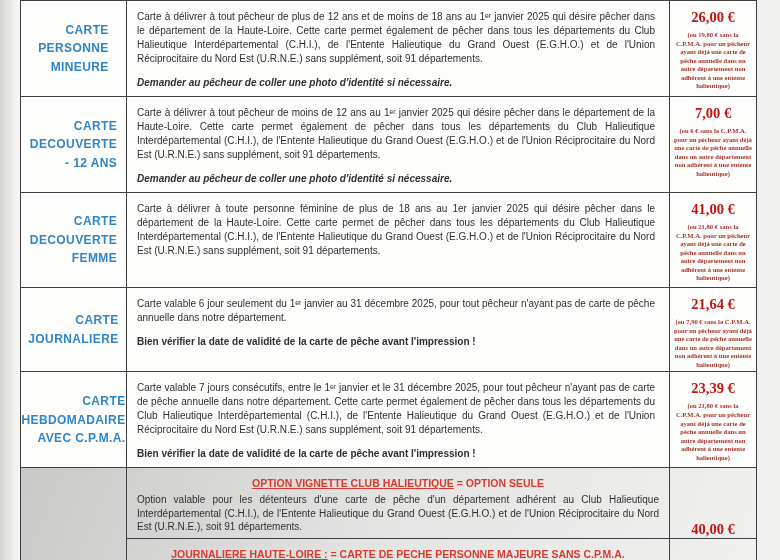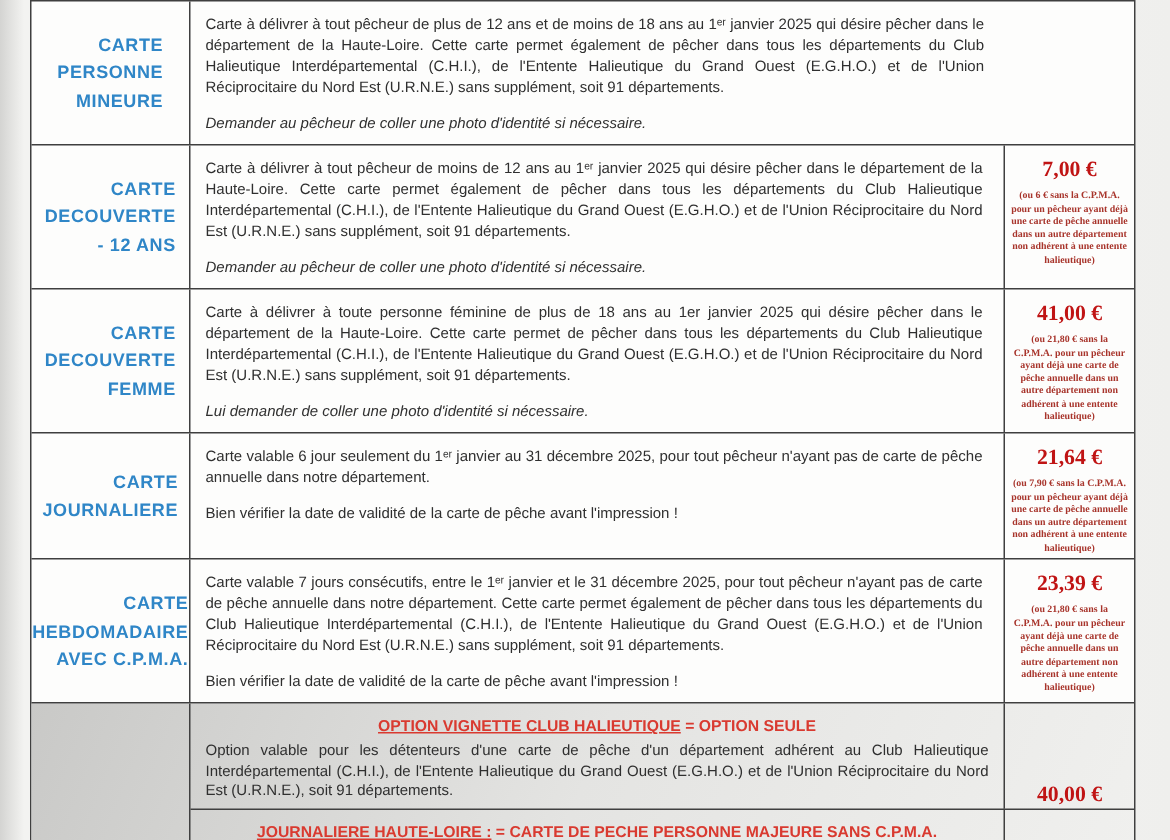--- a/index.html
+++ b/index.html
@@ -47,21 +47,21 @@
     line-height:1.55;
     white-space:pre-line;
     padding:4px 2px;
   }
   .desc-cell{
     padding:9px 14px 6px 10px;
     font-size:10px;
     line-height:1.4;
     text-align:justify;
   }
-  .desc-cell .note{margin-top:10px;font-weight:normal;text-align:left;}
+  .desc-cell .note{margin-top:10px;font-weight:bold;text-align:left;}
   .desc-cell .note.italic{font-style:italic;}
   .price-cell{
     text-align:center;
     padding:8px 4px 2px 4px;
   }
   .price{
     font-family:"Liberation Serif","DejaVu Serif",serif;
     font-weight:bold;
     font-size:14.5px;
     color:var(--price-red);
@@ -133,20 +133,24 @@
   <div class="table">
 
     <div class="row r0">
       <div class="cell label-cell">CARTE
 PERSONNE
 MINEURE</div>
       <div class="cell desc-cell">
         <div>Carte à délivrer à tout pêcheur de plus de 12 ans et de moins de 18 ans au 1ᵉʳ janvier 2025 qui désire pêcher dans le département de la Haute-Loire. Cette carte permet également de pêcher dans tous les départements du Club Halieutique Interdépartemental (C.H.I.), de l'Entente Halieutique du Grand Ouest (E.G.H.O.) et de l'Union Réciprocitaire du Nord Est (U.R.N.E.) sans supplément, soit 91 départements.</div>
         <div class="note italic">Demander au pêcheur de coller une photo d'identité si nécessaire.</div>
       </div>
+      <div class="cell price-cell">
+        <div class="price">26,00 €</div>
+        <div class="price-note">(ou 19,80 € sans la C.P.M.A. pour un pêcheur ayant déjà une carte de pêche annuelle dans un autre département non adhérent à une entente halieutique)</div>
+      </div>
     </div>
 
     <div class="row r1">
       <div class="cell label-cell">CARTE
 DECOUVERTE
 - 12 ANS</div>
       <div class="cell desc-cell">
         <div>Carte à délivrer à tout pêcheur de moins de 12 ans au 1ᵉʳ janvier 2025 qui désire pêcher dans le département de la Haute-Loire. Cette carte permet également de pêcher dans tous les départements du Club Halieutique Interdépartemental (C.H.I.), de l'Entente Halieutique du Grand Ouest (E.G.H.O.) et de l'Union Réciprocitaire du Nord Est (U.R.N.E.) sans supplément, soit 91 départements.</div>
         <div class="note italic">Demander au pêcheur de coller une photo d'identité si nécessaire.</div>
       </div>
@@ -155,21 +159,20 @@
         <div class="price-note">(ou 6 € sans la C.P.M.A. pour un pêcheur ayant déjà une carte de pêche annuelle dans un autre département non adhérent à une entente halieutique)</div>
       </div>
     </div>
 
     <div class="row r2">
       <div class="cell label-cell">CARTE
 DECOUVERTE
 FEMME</div>
       <div class="cell desc-cell">
         <div>Carte à délivrer à toute personne féminine de plus de 18 ans au 1er janvier 2025 qui désire pêcher dans le département de la Haute-Loire. Cette carte permet de pêcher dans tous les départements du Club Halieutique Interdépartemental (C.H.I.), de l'Entente Halieutique du Grand Ouest (E.G.H.O.) et de l'Union Réciprocitaire du Nord Est (U.R.N.E.) sans supplément, soit 91 départements.</div>
-        <div class="note italic">Lui demander de coller une photo d'identité si nécessaire.</div>
       </div>
       <div class="cell price-cell">
         <div class="price">41,00 €</div>
         <div class="price-note">(ou 21,80 € sans la C.P.M.A. pour un pêcheur ayant déjà une carte de pêche annuelle dans un autre département non adhérent à une entente halieutique)</div>
       </div>
     </div>
 
     <div class="row r3">
       <div class="cell label-cell">CARTE
 JOURNALIERE</div>

